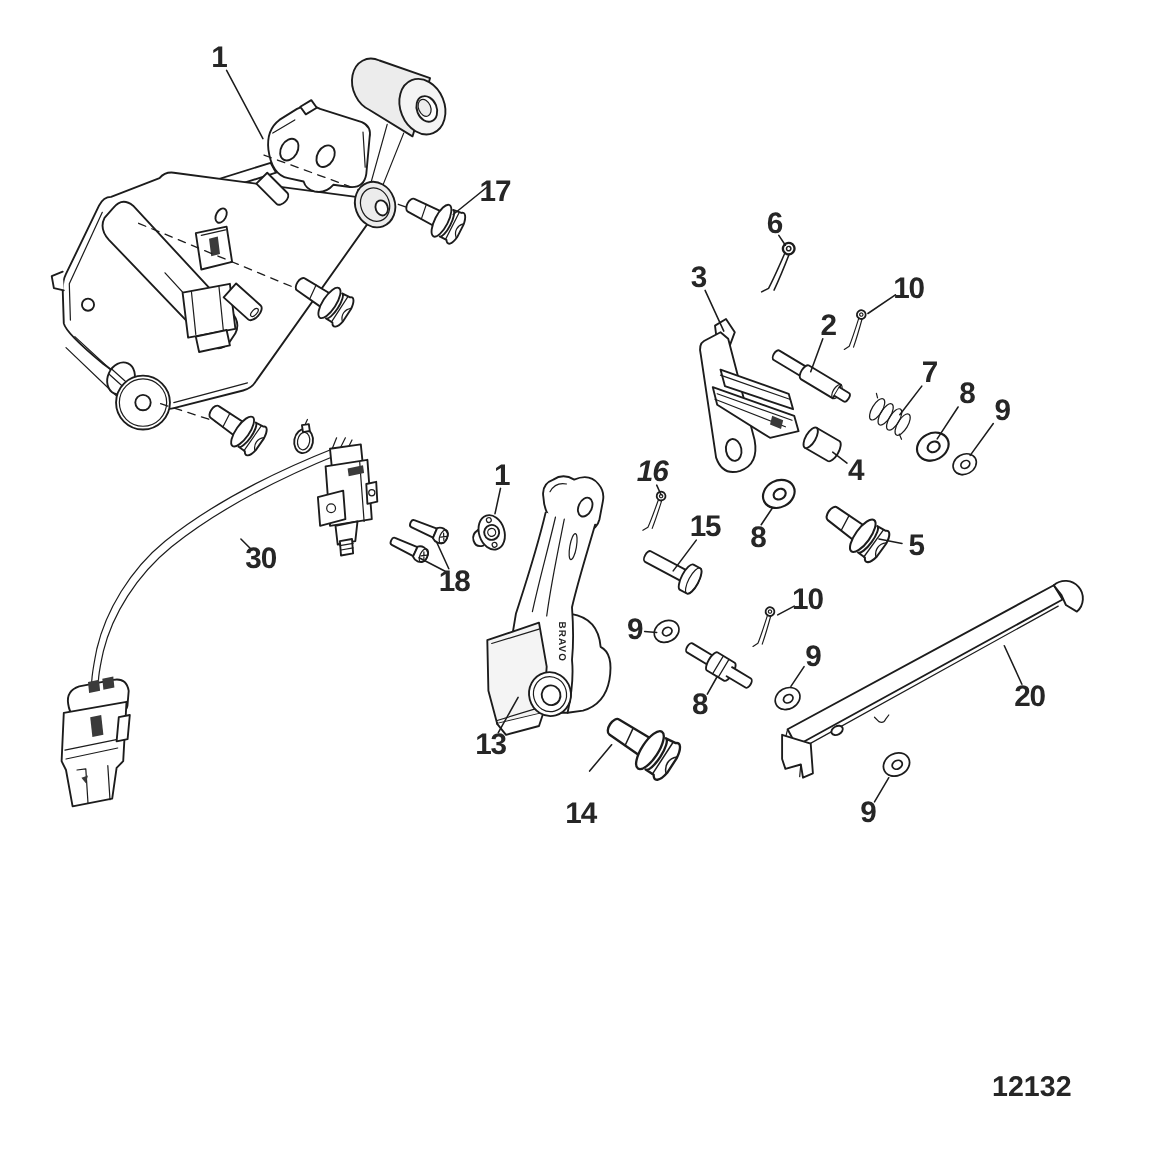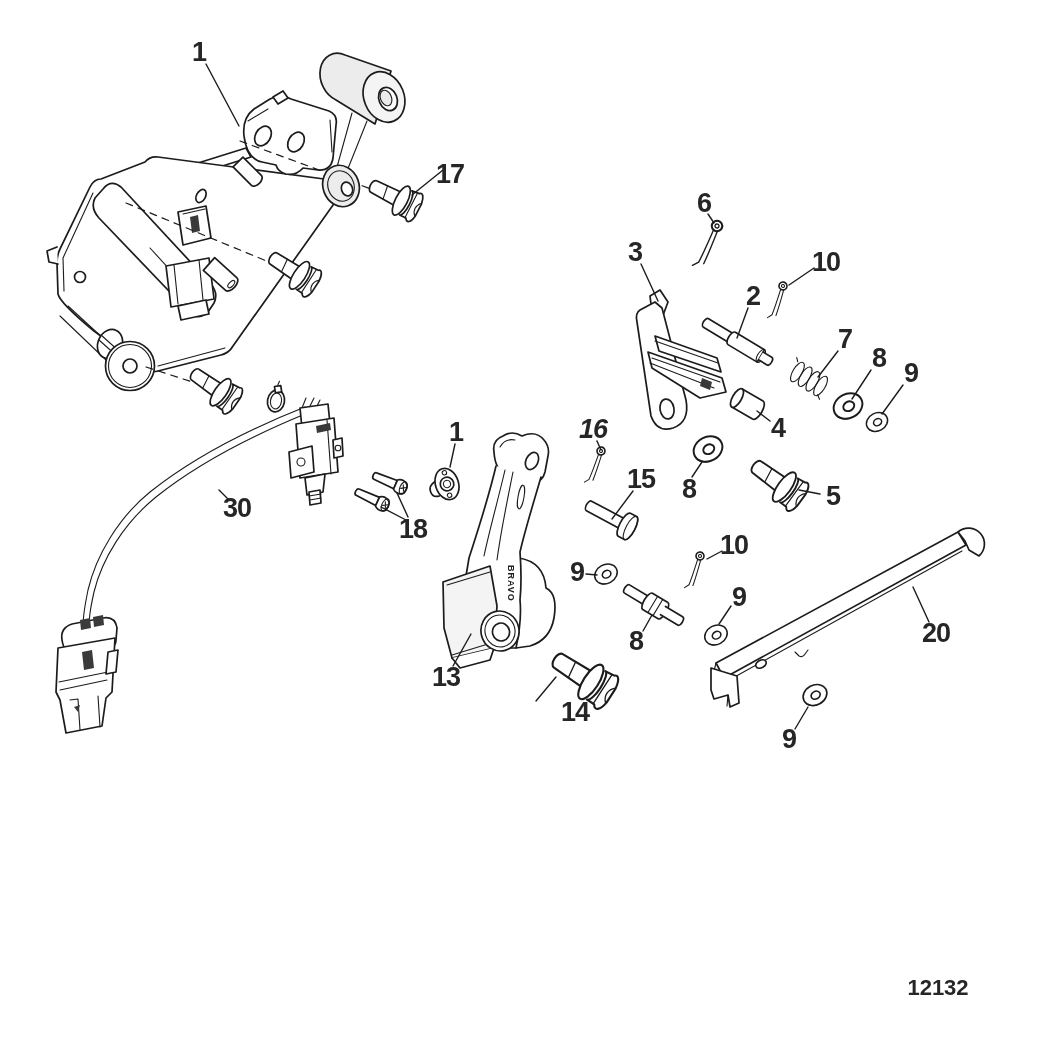--- a/index.html
+++ b/index.html
@@ -12,21 +12,21 @@
   #artwork .fw{fill:#ffffff;}
   #artwork .fg{fill:#ececec;}
   #artwork .fg2{fill:#f4f4f4;}
   #artwork .fd{fill:#3a3a3a;stroke:none;}
   #artwork .thin{stroke-width:1.1;}
   #artwork .dash{stroke-width:1.2;stroke-dasharray:7 6;}
   #leader-layer line{stroke:#1c1c1c;stroke-width:1.4;}
   .part-label{position:absolute;transform:translate(-50%,-50%);
     font-weight:bold;font-size:27px;color:#262626;letter-spacing:-1px;}
   #diagram-number{position:absolute;transform:translate(-50%,-50%);
-    font-weight:bold;font-size:22px;color:#262626;}
+    font-weight:bold;font-size:26px;color:#262626;}
   #lever-stamp-text{font:bold 9px "Liberation Sans",sans-serif;fill:#222;letter-spacing:1px;}
 </style>
 </head>
 <body>
 
 <div id="stage">
 
 <svg id="artwork" width="1045" height="1047" viewBox="0 0 1045 1047" xmlns="http://www.w3.org/2000/svg">
 
   <defs>
@@ -303,21 +303,21 @@
       <div class="part-label" style="left: 911px; top: 373px;">9</div>
       <div class="part-label" style="left: 826px; top: 262px;">10</div>
       <div class="part-label" style="left: 689px; top: 489px;">8</div>
       <div class="part-label" style="left: 577px; top: 572px;">9</div>
       <div class="part-label" style="left: 739px; top: 597px;">9</div>
       <div class="part-label" style="left: 789px; top: 739px;">9</div>
       <div class="part-label" style="left: 734px; top: 545px;">10</div>
       <div class="part-label" style="left: 636px; top: 641px;">8</div>
       <div class="part-label" style="left: 456px; top: 432px;">1</div>
       <div class="part-label" style="left: 446px; top: 677px;">13</div>
-      <div class="part-label" style="left: 528px; top: 712px; margin-left: 47px;">14</div>
+      <div class="part-label" style="left: 528px; top: 740px;">14</div>
       <div class="part-label" style="left: 641px; top: 479px;">15</div>
       <div class="part-label" style="left: 593px; top: 429px; font-style: italic;">16</div>
       <div class="part-label" style="left: 450px; top: 158px; margin-top: 16px;">17</div>
       <div class="part-label" style="left: 936px; top: 633px;">20</div>
       <div class="part-label" style="left: 413px; top: 529px;">18</div>
       <div class="part-label" style="left: 237px; top: 508px;">30</div>
     </div>
 
 <div id="diagram-number" style="left:938px;top:988px;">12132</div>
 </div>

